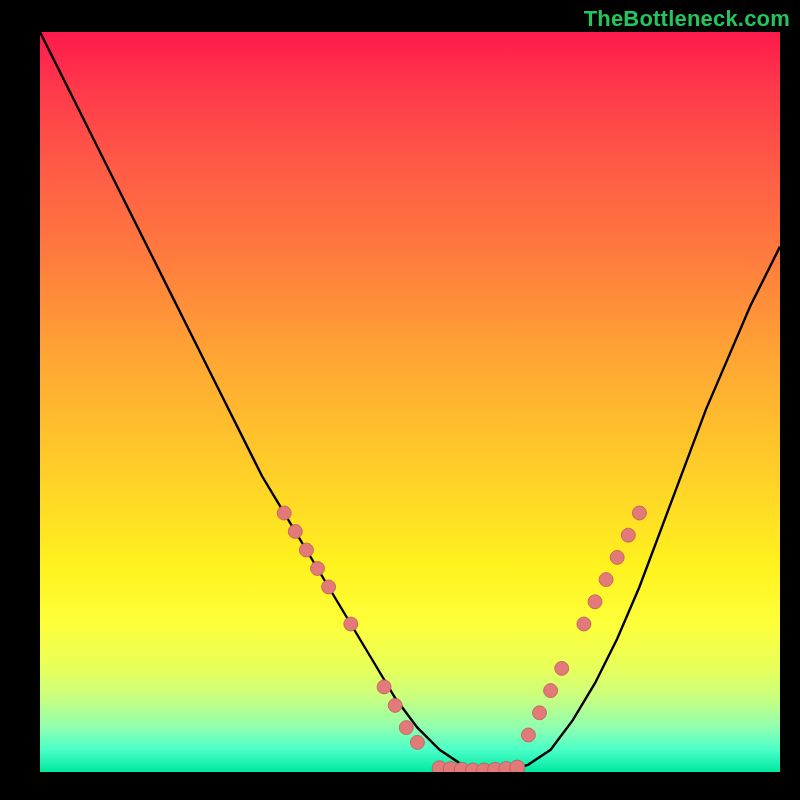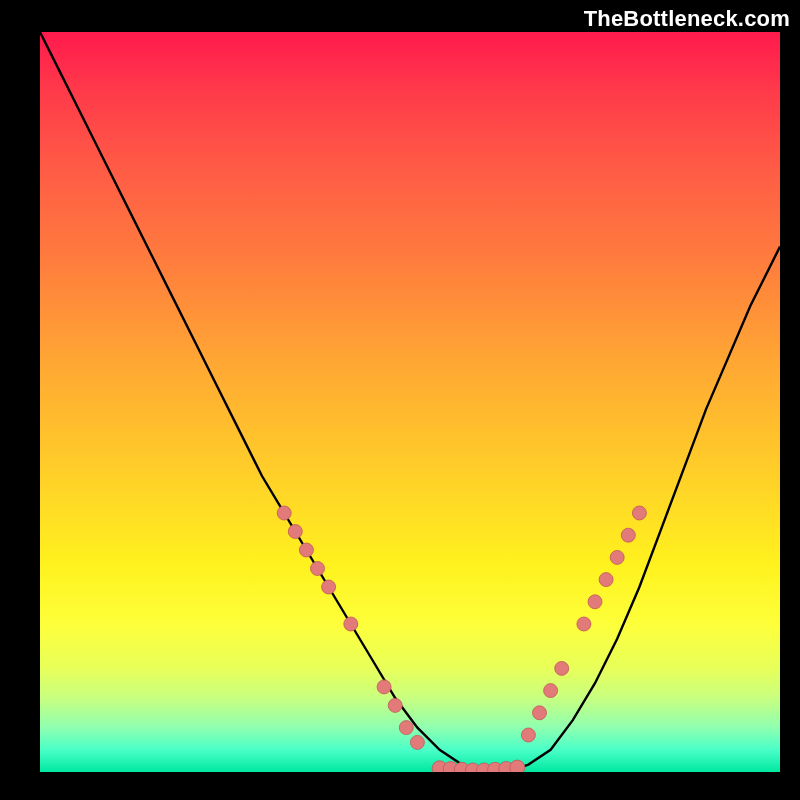--- a/index.html
+++ b/index.html
@@ -40,21 +40,21 @@
       #00e8a0 100%
     );
   }
   .watermark {
     position: absolute;
     top: 6px;
     right: 10px;
     font-family: Arial, Helvetica, sans-serif;
     font-size: 22px;
     font-weight: 600;
-    color: #ffffff;
+    color: #22c55e;
     letter-spacing: 0.2px;
   }
   svg.curve {
     position: absolute;
     left: 0;
     top: 0;
     width: 740px;
     height: 740px;
   }
 </style>

